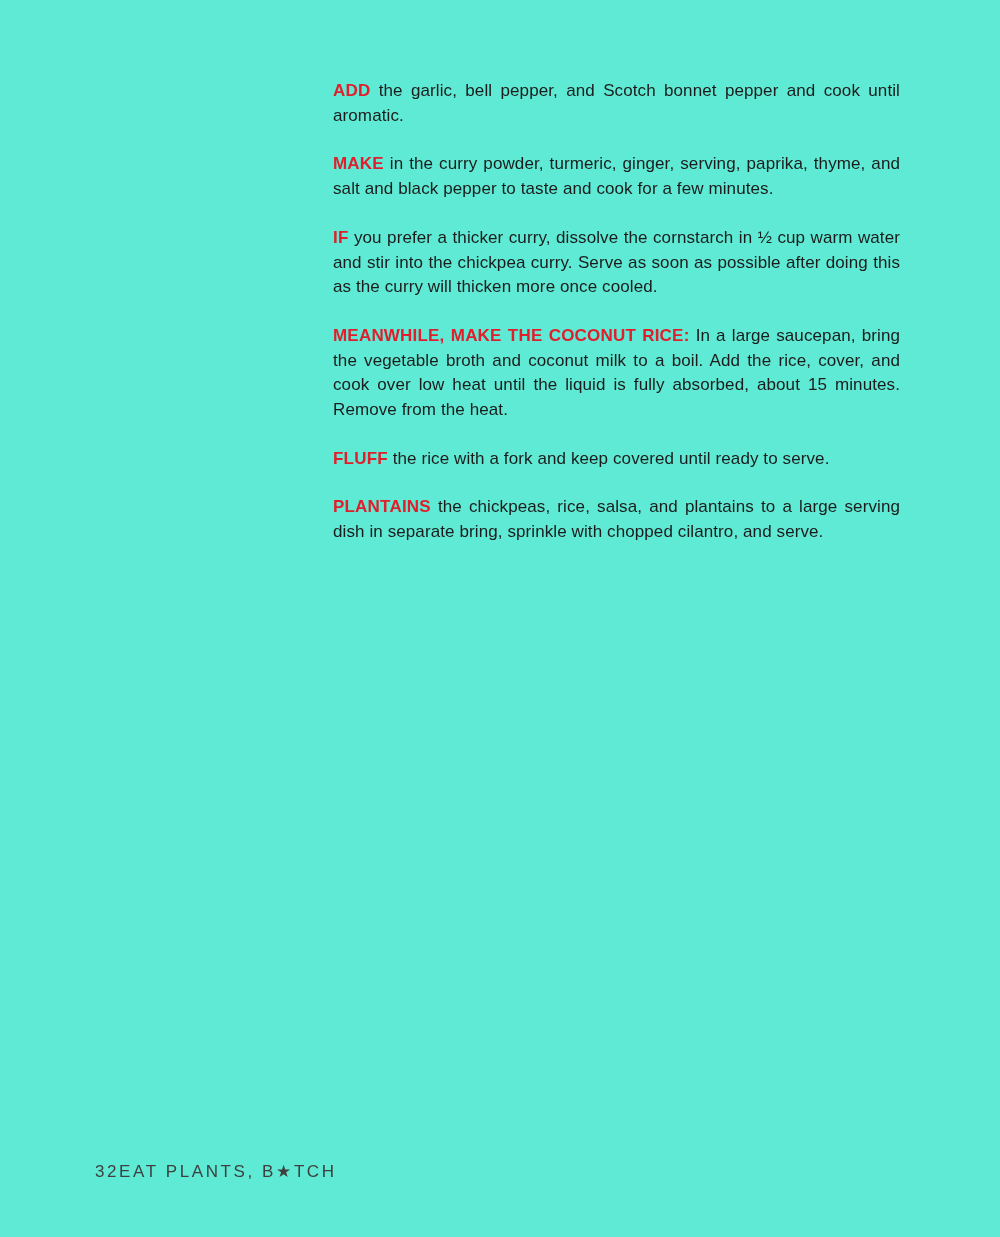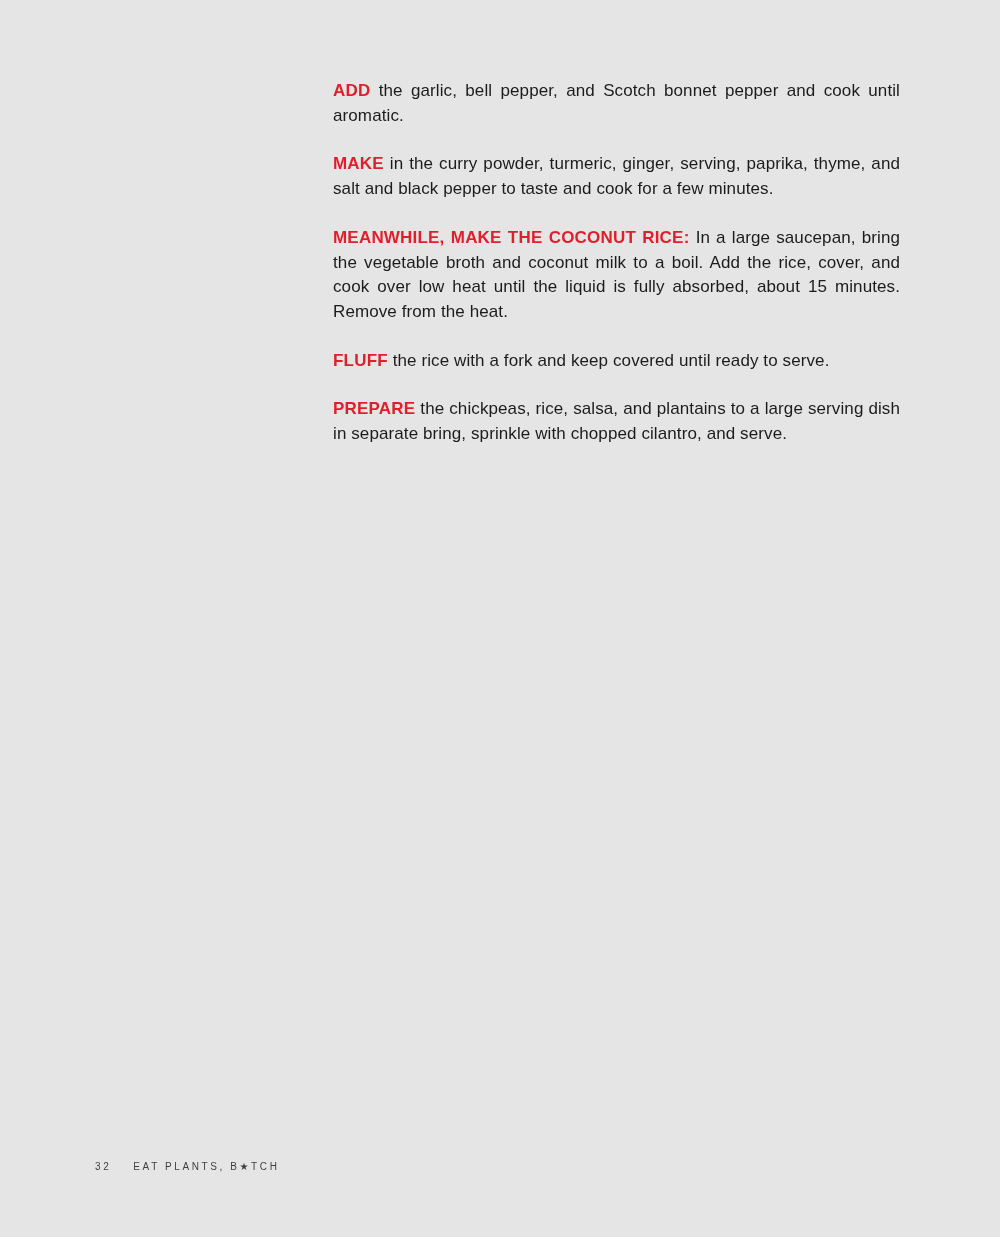--- a/index.html
+++ b/index.html
@@ -4,21 +4,21 @@
 <style>
   html, body {
     margin: 0;
     padding: 0;
     background: #ffffff;
   }
   .page {
     position: relative;
     width: 1000px;
     height: 1237px;
-    background: #e5e5e5;
+    background: #5eead4;
     font-family: "Liberation Sans", sans-serif;
     overflow: hidden;
   }
   .content {
     position: absolute;
     left: 333px;
     top: 79px;
     width: 567px;
   }
   .step {
@@ -33,34 +33,34 @@
     color: var(--accent, #e01e2c);
     font-weight: 700;
     letter-spacing: 0.2px;
   }
   .footer {
     position: absolute;
     left: 95px;
     top: 1161px;
     display: flex;
     align-items: baseline;
-    gap: 22px;
     color: #3f3f3f;
-    font-size: 10px;
+    font-size: 17px;
     letter-spacing: 2.6px;
   }
 </style>
 </head>
 <body>
 
 <div class="page">
   <main class="content" id="steps">
       <p class="step"><span class="lead">ADD</span> <span class="body">the garlic, bell pepper, and Scotch bonnet pepper and cook until aromatic.</span></p>
       <p class="step"><span class="lead">MAKE</span> <span class="body">in the curry powder, turmeric, ginger, serving, paprika, thyme, and salt and black pepper to taste and cook for a few minutes.</span></p>
+      <p class="step"><span class="lead">IF</span> <span class="body">you prefer a thicker curry, dissolve the cornstarch in ½ cup warm water and stir into the chickpea curry. Serve as soon as possible after doing this as the curry will thicken more once cooled.</span></p>
       <p class="step"><span class="lead">MEANWHILE, MAKE THE COCONUT RICE:</span> <span class="body">In a large saucepan, bring the vegetable broth and coconut milk to a boil. Add the rice, cover, and cook over low heat until the liquid is fully absorbed, about 15 minutes. Remove from the heat.</span></p>
       <p class="step"><span class="lead">FLUFF</span> <span class="body">the rice with a fork and keep covered until ready to serve.</span></p>
-      <p class="step"><span class="lead">PREPARE</span> <span class="body">the chickpeas, rice, salsa, and plantains to a large serving dish in separate bring, sprinkle with chopped cilantro, and serve.</span></p>
+      <p class="step"><span class="lead">PLANTAINS</span> <span class="body">the chickpeas, rice, salsa, and plantains to a large serving dish in separate bring, sprinkle with chopped cilantro, and serve.</span></p>
     </main>
   <footer class="footer">
     <span>32</span>
     <span>EAT PLANTS, B★TCH</span>
   </footer>
 </div>
 
 </body></html>

